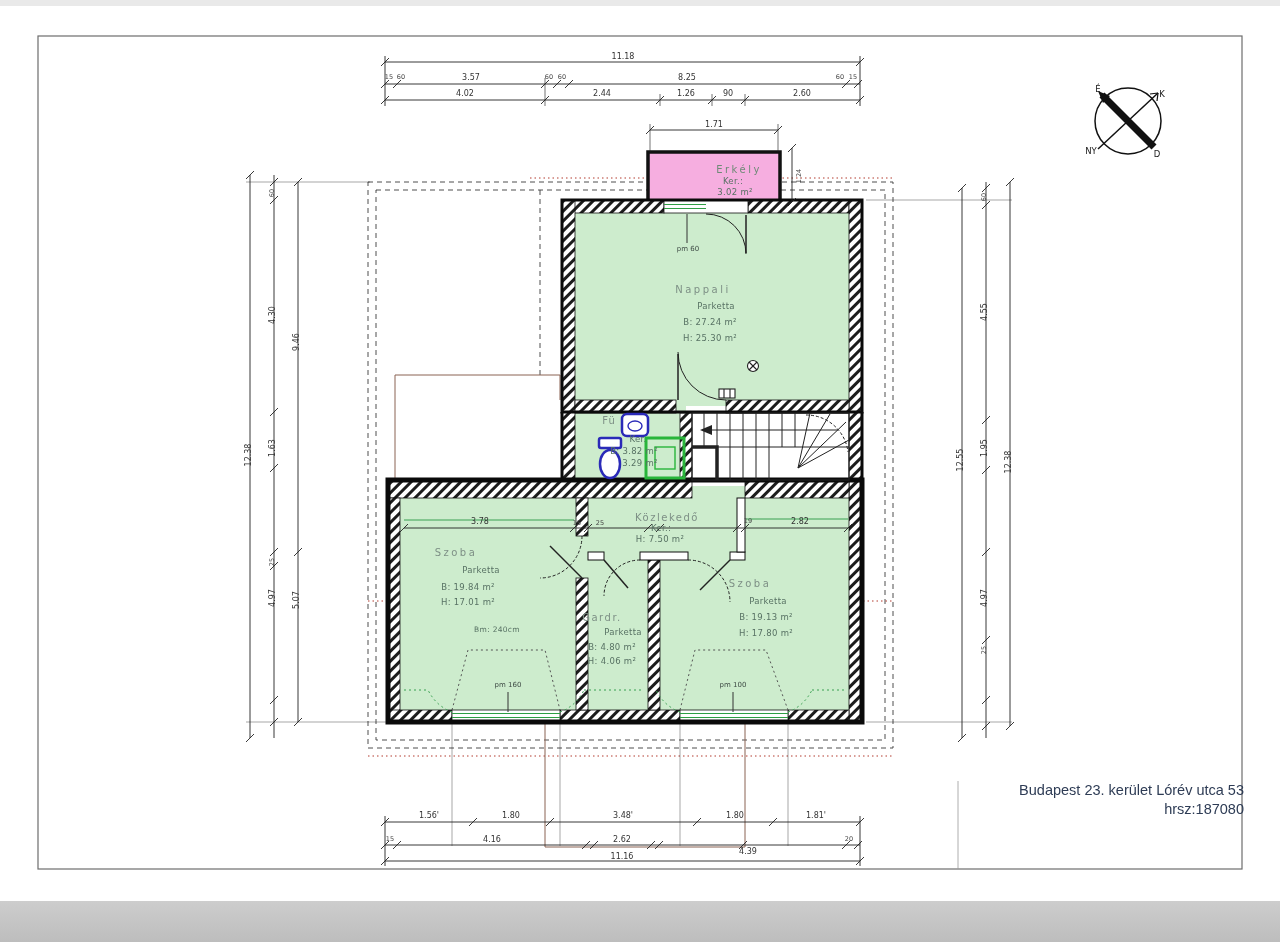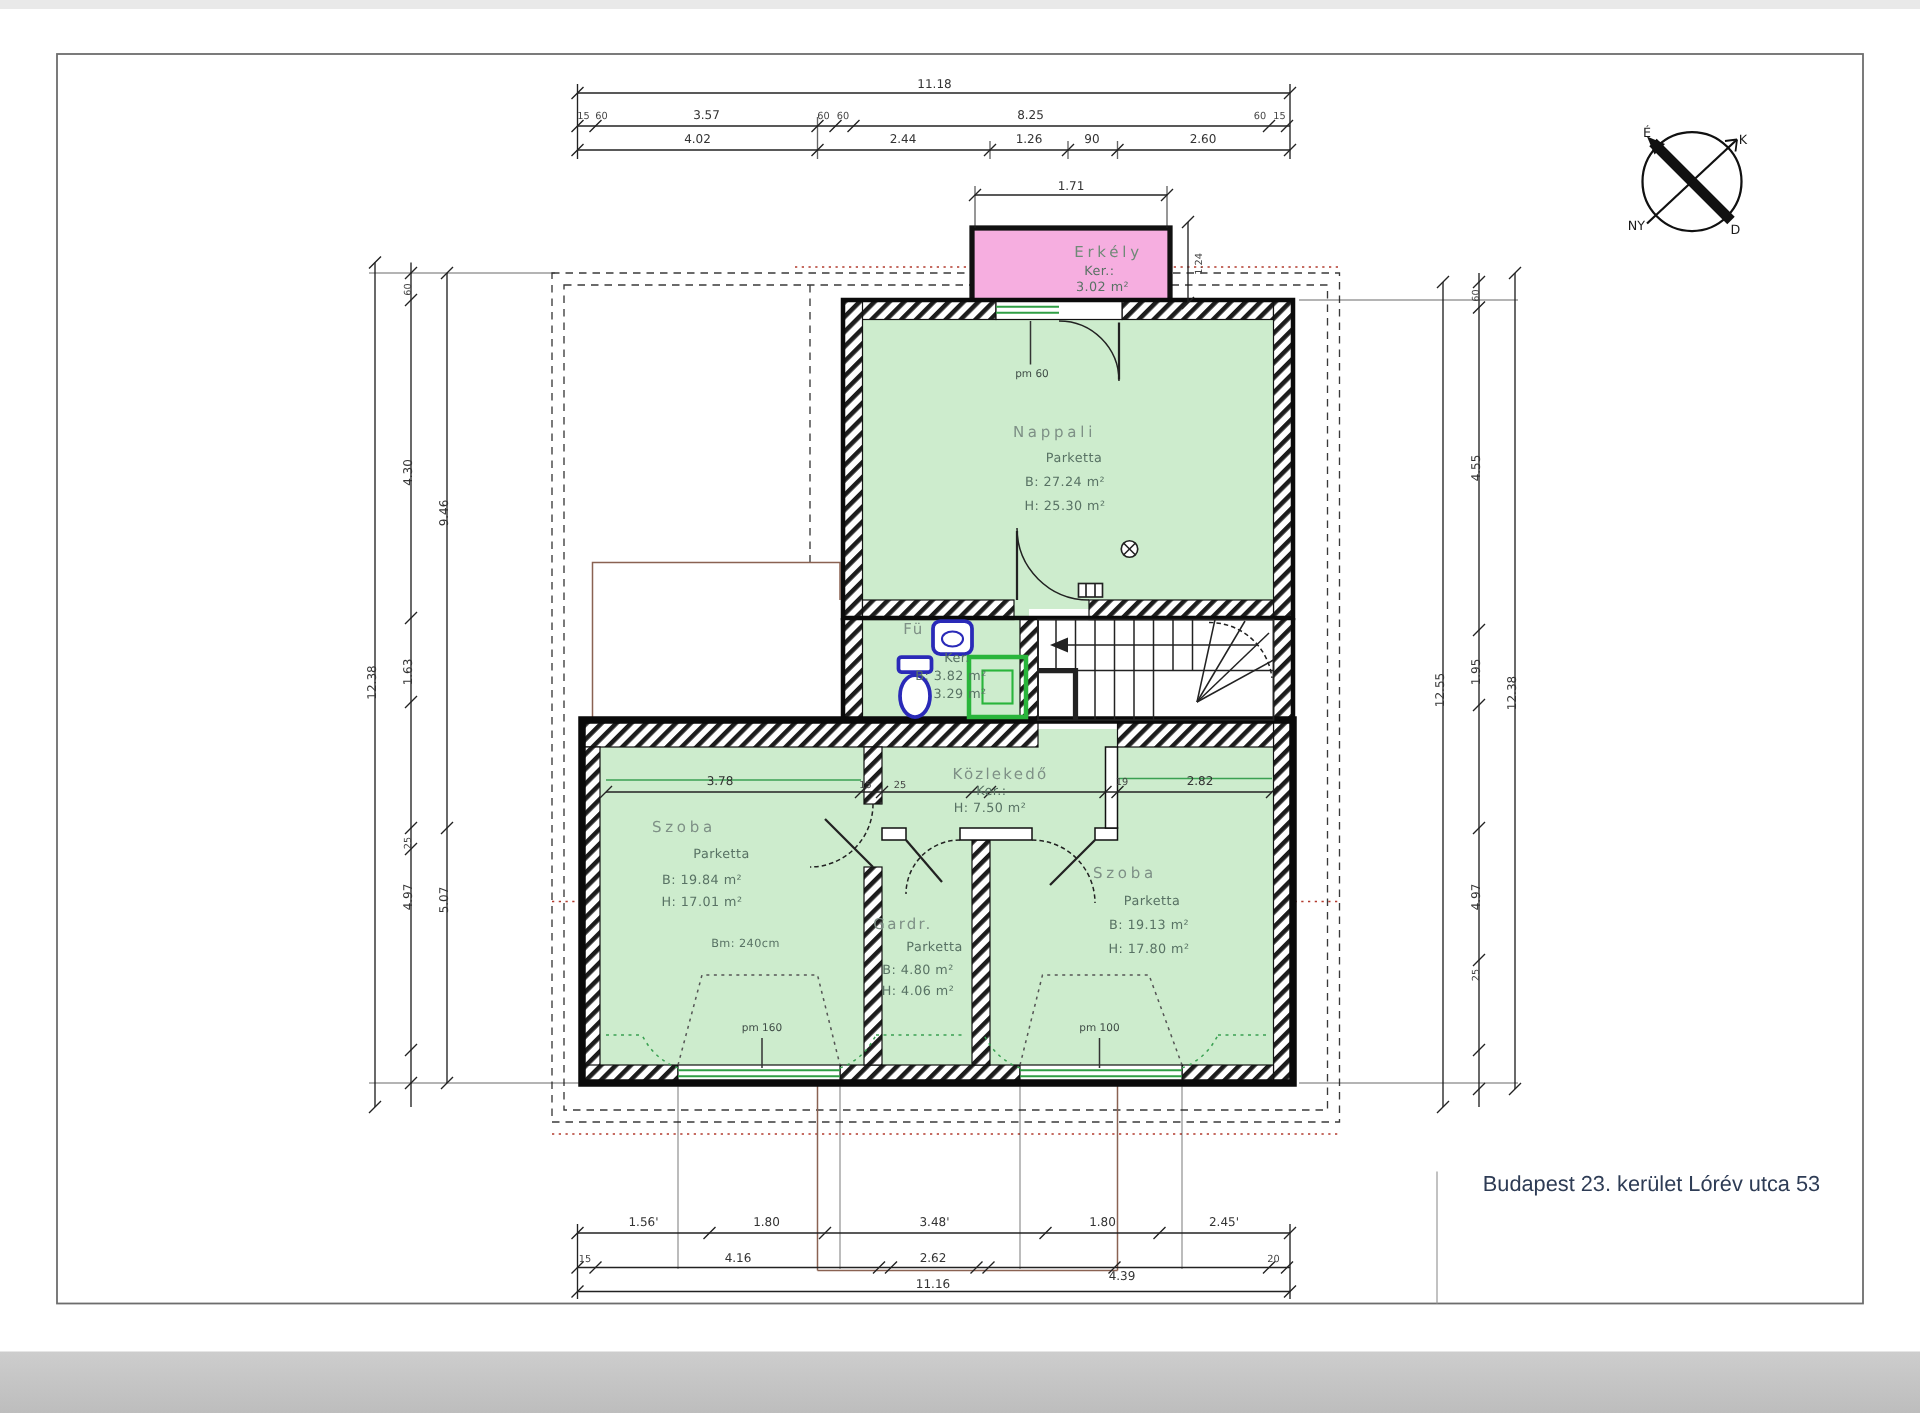--- a/index.html
+++ b/index.html
@@ -10,21 +10,21 @@
   .bar-bottom{position:absolute;left:0;top:901px;width:1280px;height:41px;
               background:linear-gradient(#cdcdcd,#bdbdbd)}
   svg{position:absolute;left:0;top:0}
   .lbl{position:absolute;transform:translate(-50%,-50%);white-space:nowrap;color:#3c3c3c}
   .dim{font-size:8px;color:#333}
   .tiny{font-size:6.5px;color:#444}
   .rot{transform:translate(-50%,-50%) rotate(-90deg)}
   .room-name{font-size:10px;letter-spacing:2.5px;color:#7e9086}
   .room-sub{font-size:8.5px;letter-spacing:.3px;color:#587264}
   .pm{font-size:7px;color:#3f4c46}
-  .title-block{position:absolute;left:958px;top:781px;width:286px;text-align:center;
+  .title-block{position:absolute;left:958px;top:781px;width:286px;text-align:right;
                color:#2e3c55;font-size:14.5px;line-height:19px;
                font-family:"Liberation Sans",sans-serif}
   .compass-letter{font-size:8.5px;color:#1a1a1a}
 </style>
 </head>
 <body>
 
 <div id="stage">
   <div class="bar-top"></div>
   <div class="bar-bottom"></div>
@@ -313,21 +313,21 @@
   <span class="lbl dim" style="left:686px;top:93px">1.26</span>
   <span class="lbl dim" style="left:728px;top:93px">90</span>
   <span class="lbl dim" style="left:802px;top:93px">2.60</span>
   <span class="lbl dim" style="left:714px;top:124px">1.71</span>
   <span class="lbl tiny rot" style="left:799px;top:176px">1.24</span>
 
   <span class="lbl dim" style="left:429px;top:815px">1.56'</span>
   <span class="lbl dim" style="left:511px;top:815px">1.80</span>
   <span class="lbl dim" style="left:623px;top:815px">3.48'</span>
   <span class="lbl dim" style="left:735px;top:815px">1.80</span>
-  <span class="lbl dim" style="left:816px;top:815px">2.45'</span>
+  <span class="lbl dim" style="left:816px;top:815px">1.81'</span>
   <span class="lbl tiny" style="left:390px;top:839px">15</span>
   <span class="lbl dim" style="left:492px;top:839px">4.16</span>
   <span class="lbl dim" style="left:622px;top:839px">2.62</span>
   <span class="lbl dim" style="left:748px;top:851px">4.39</span>
   <span class="lbl tiny" style="left:849px;top:839px">20</span>
   <span class="lbl dim" style="left:622px;top:856px">11.16</span>
 
   <span class="lbl dim rot" style="left:248px;top:455px">12.38</span>
   <span class="lbl tiny rot" style="left:272px;top:193px">60</span>
   <span class="lbl dim rot" style="left:272px;top:315px">4.30</span>
@@ -351,14 +351,15 @@
   <span class="lbl tiny" style="left:748px;top:521px">19</span>
   <span class="lbl dim" style="left:800px;top:521px">2.82</span>
 
   <span class="lbl compass-letter" style="left:1098px;top:89px">É</span>
   <span class="lbl compass-letter" style="left:1162px;top:94px">K</span>
   <span class="lbl compass-letter" style="left:1091px;top:151px">NY</span>
   <span class="lbl compass-letter" style="left:1157px;top:154px">D</span>
 
   <div class="title-block">
     <div>Budapest 23. kerület Lórév utca 53</div>
+    <div>hrsz:187080</div>
   </div>
 </div>
 
 </body></html>

